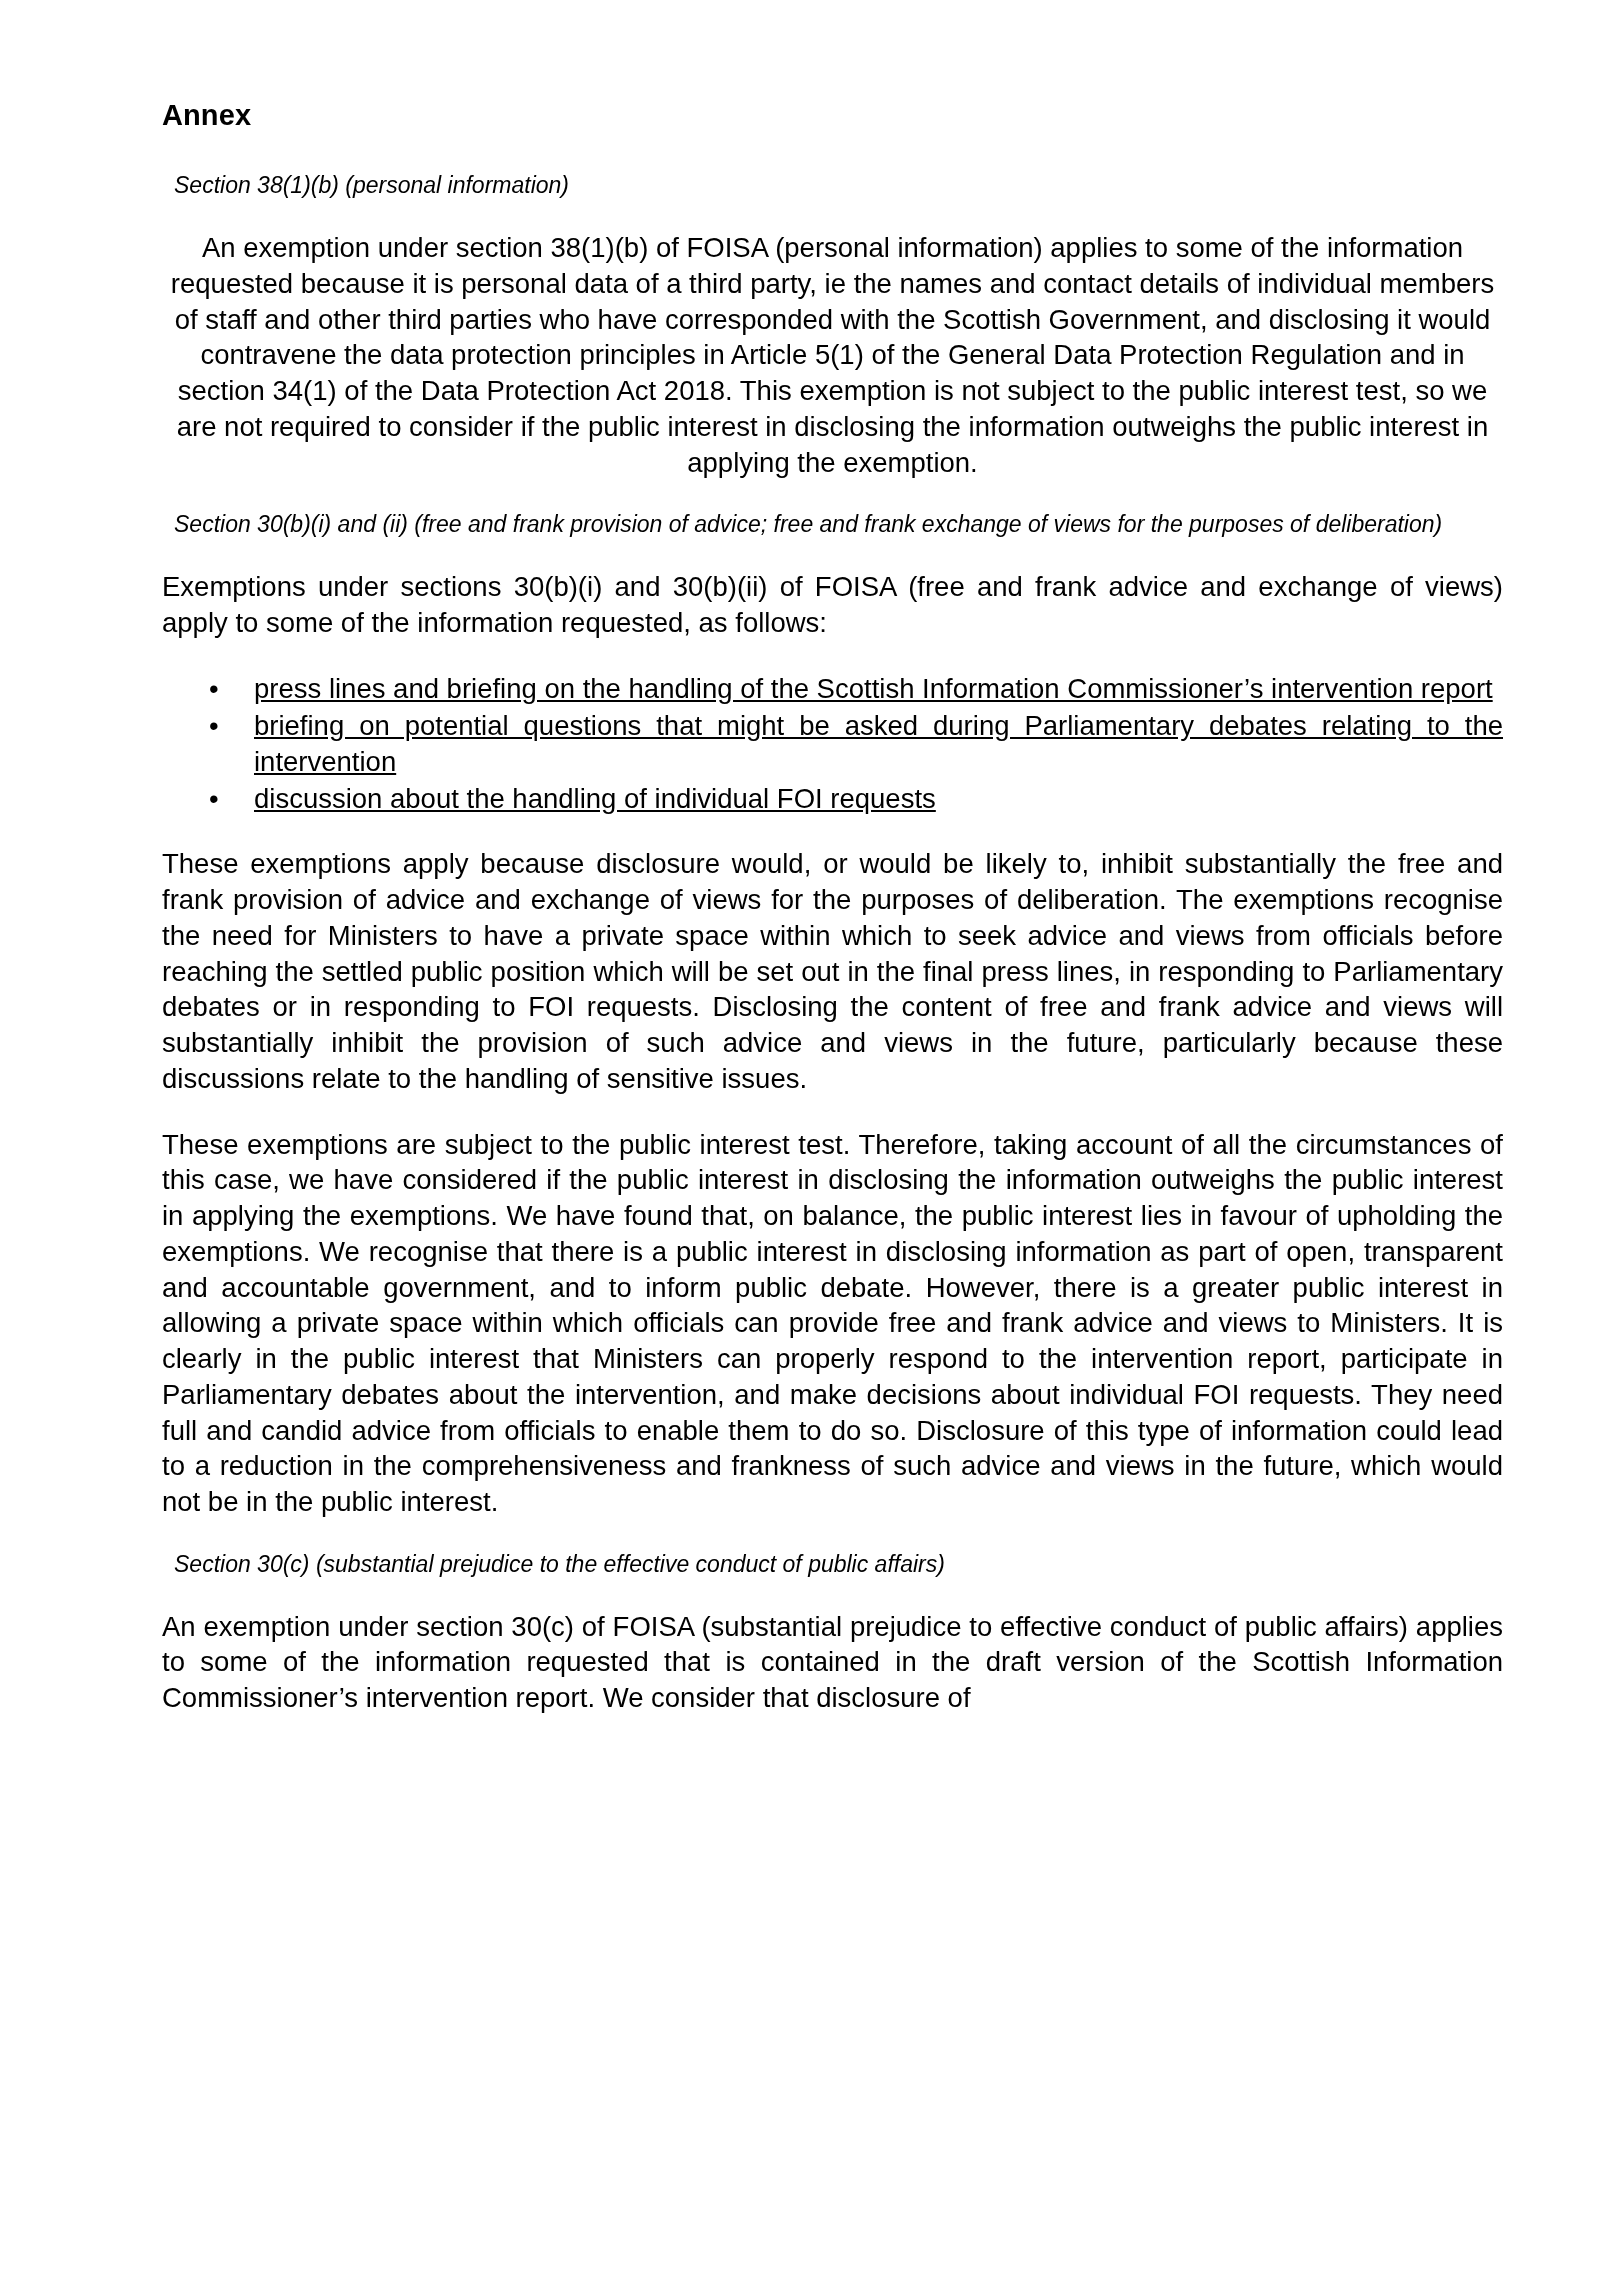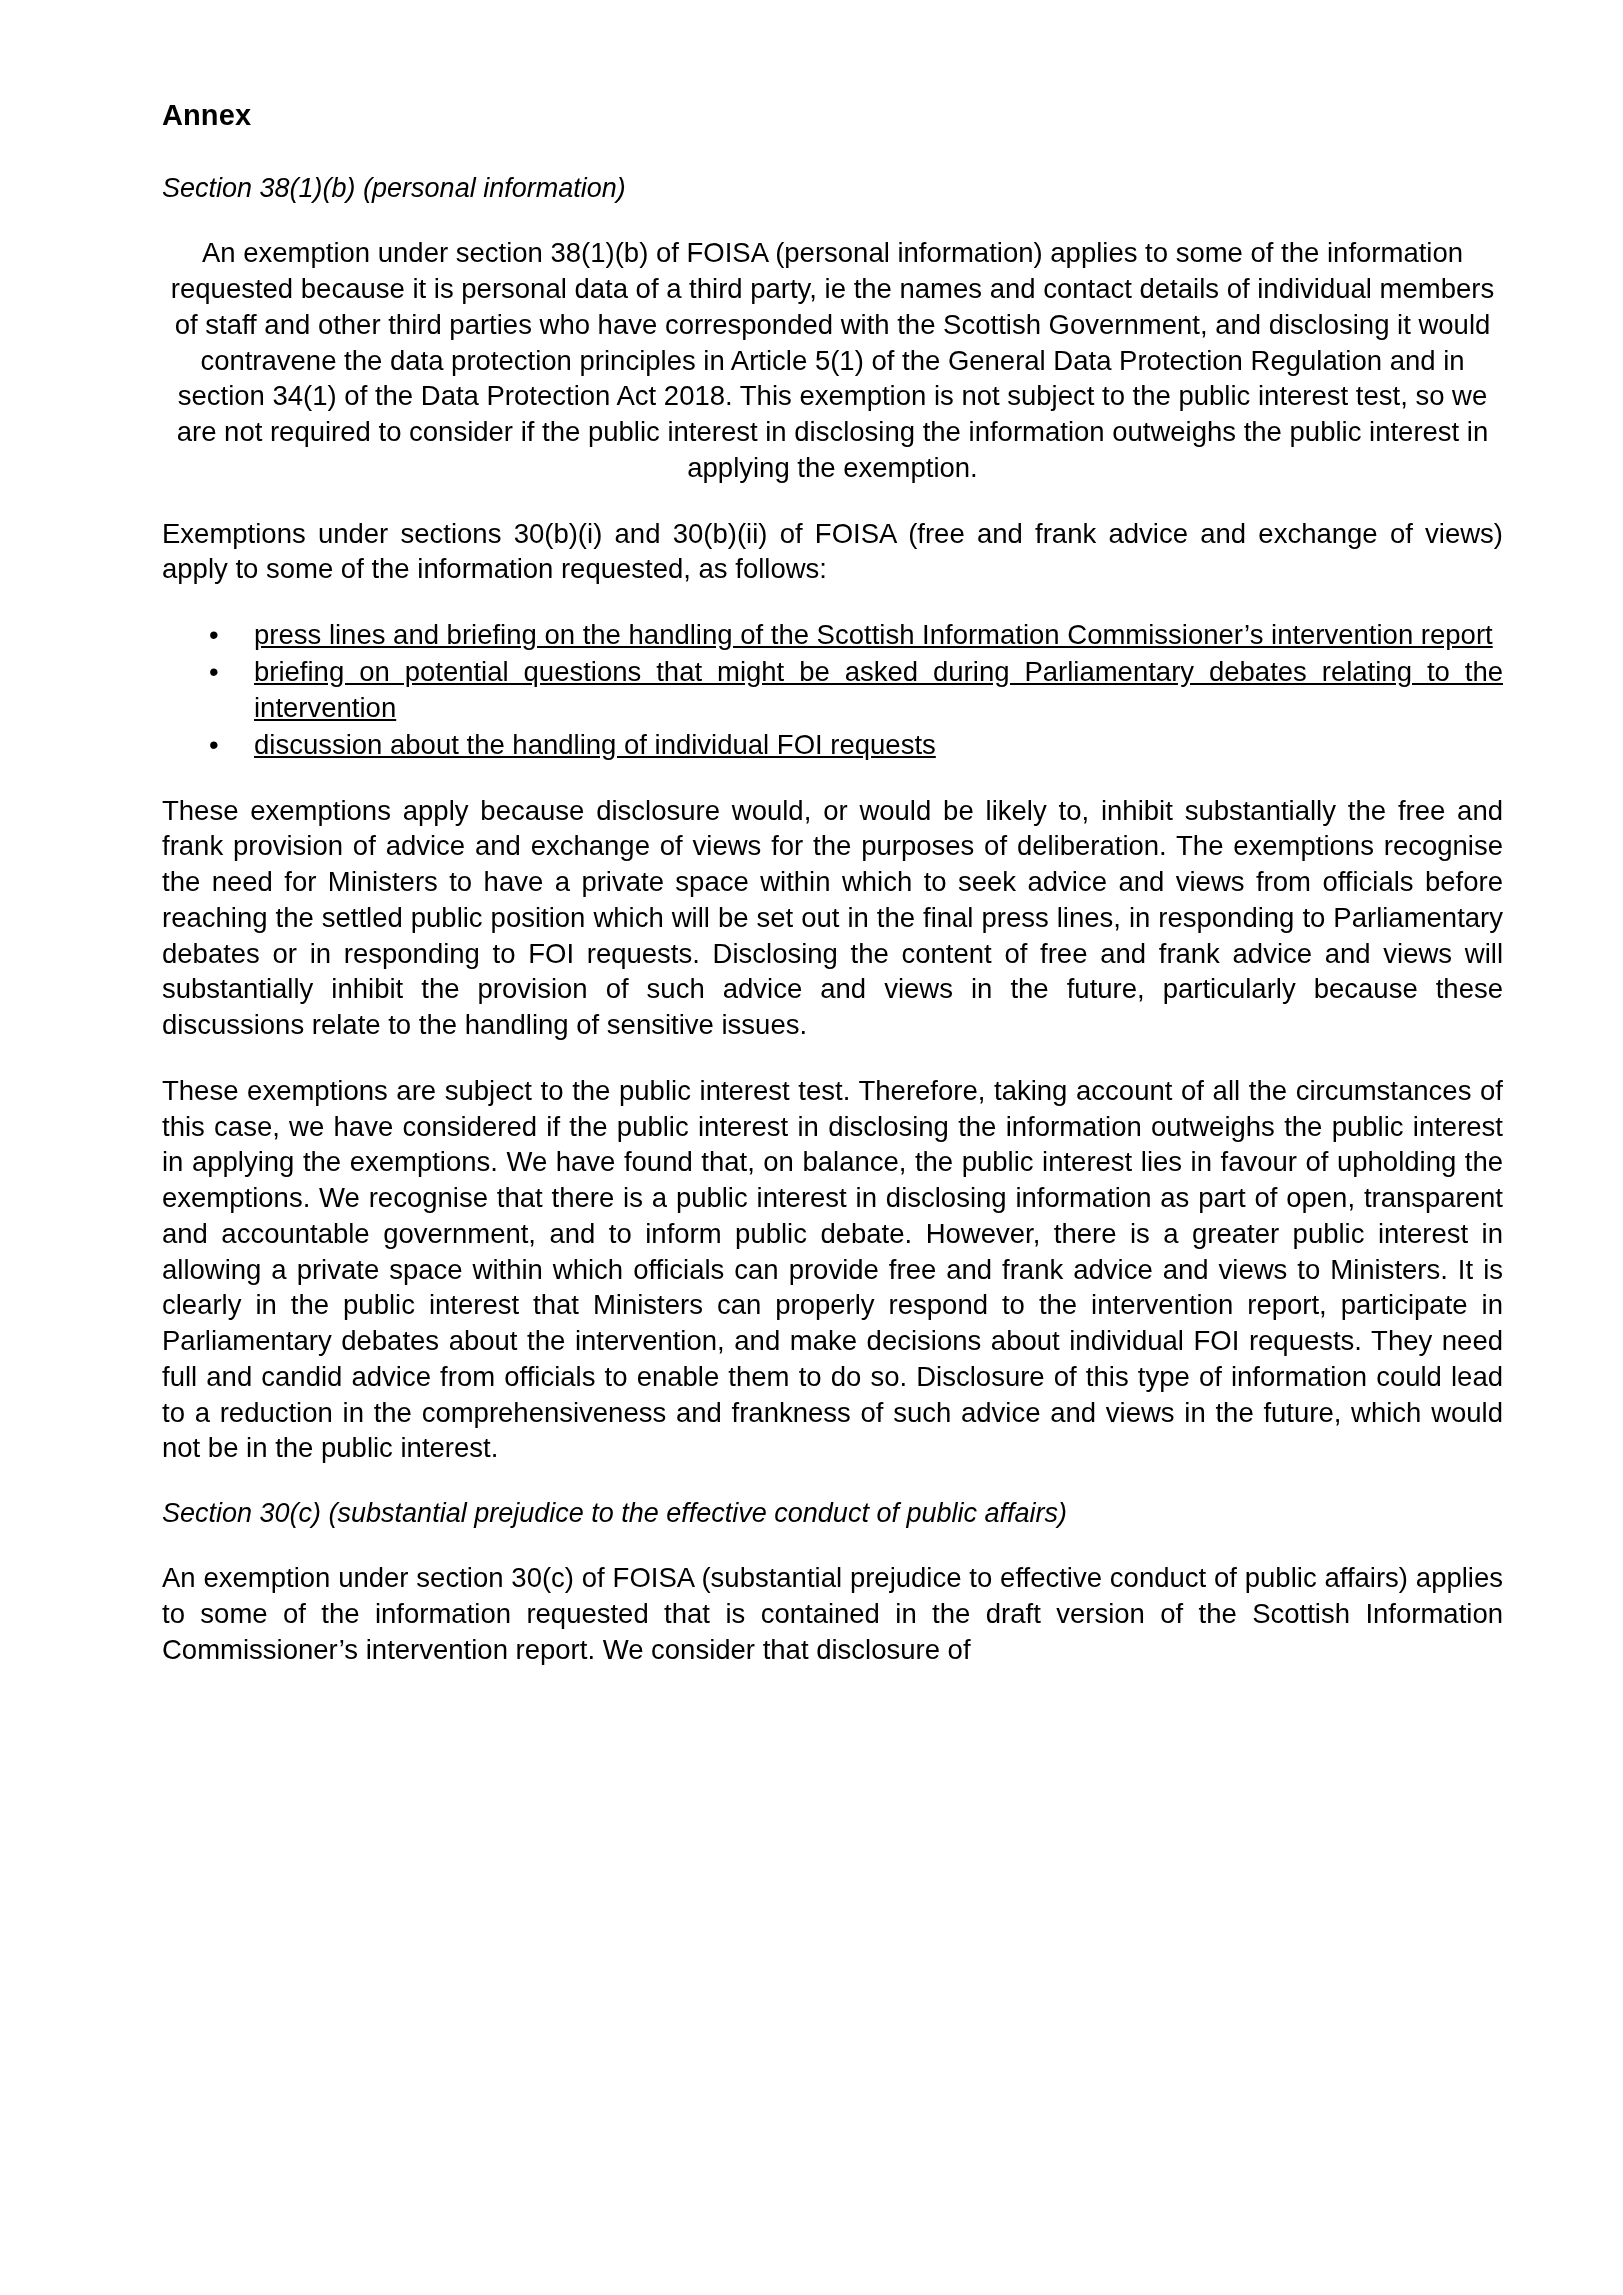--- a/index.html
+++ b/index.html
@@ -27,25 +27,25 @@
     width: 1341px;
   }
   .doc-title {
     font-size: 29px;
     font-weight: bold;
     line-height: 1.18;
     margin: 0 0 39px 0;
     letter-spacing: 0.1px;
   }
   .section-heading {
-    font-size: 27px;
+    font-size: 23px;
     font-style: italic;
     font-weight: normal;
     line-height: 1.30;
-    margin: 0 0 29px 0;
+    margin: 0 0 29px 12px;
   }
   p.body-text {
     font-size: 27.5px;
     line-height: 1.30;
     margin: 0 0 30px 0;
   }
   p.left {
     text-align: center;
   }
   p.justify {
@@ -116,20 +116,21 @@
 
 <div class="page">
 
   <div class="content">
 
     <h1 class="doc-title">Annex</h1>
 
     <h2 class="section-heading">Section 38(1)(b) (personal information)</h2>
     <p class="body-text left">An exemption under section 38(1)(b) of FOISA (personal information) applies to some of the information requested because it is personal data of a third party, ie the names and contact details of individual members of staff and other third parties who have corresponded with the Scottish Government, and disclosing it would contravene the data protection principles in Article 5(1) of the General Data Protection Regulation and in section 34(1) of the Data Protection Act 2018.  This exemption is not subject to the public interest test, so we are not required to consider if the public interest in disclosing the information outweighs the public interest in applying the exemption.</p>
 
+    <h2 class="section-heading">Section 30(b)(i) and (ii) (free and frank provision of advice; free and frank exchange of views for the purposes of deliberation)</h2>
     <p class="body-text justify">Exemptions under sections 30(b)(i) and 30(b)(ii) of FOISA (free and frank advice and exchange of views) apply to some of the information requested, as follows:</p>
 
     <ul class="bullets">
       <li>press lines and briefing on the handling of the Scottish Information Commissioner’s intervention report</li>
       <li>briefing on potential questions that might be asked during Parliamentary debates relating to the intervention</li>
       <li class="last-item">discussion about the handling of individual FOI requests</li>
     </ul>
 
     <p class="body-text justify">These exemptions apply because disclosure would, or would be likely to, inhibit substantially the free and frank provision of advice and exchange of views for the purposes of deliberation.  The exemptions recognise the need for Ministers to have a private space within which to seek advice and views from officials before reaching the settled public position which will be set out in the final press lines, in responding to Parliamentary debates or in responding to FOI requests.  Disclosing the content of free and frank advice and views will substantially inhibit the provision of such advice and views in the future, particularly because these discussions relate to the handling of sensitive issues.</p>
     <p class="body-text justify">These exemptions are subject to the public interest test.  Therefore, taking account of all the circumstances of this case, we have considered if the public interest in disclosing the information outweighs the public interest in applying the exemptions.  We have found that, on balance, the public interest lies in favour of upholding the exemptions.  We recognise that there is a public interest in disclosing information as part of open, transparent and accountable government, and to inform public debate.  However, there is a greater public interest in allowing a private space within which officials can provide free and frank advice and views to Ministers.  It is clearly in the public interest that Ministers can properly respond to the intervention report, participate in Parliamentary debates about the intervention, and make decisions about individual FOI requests.  They need full and candid advice from officials to enable them to do so. Disclosure of this type of information could lead to a reduction in the comprehensiveness and frankness of such advice and views in the future, which would not be in the public interest.</p>

